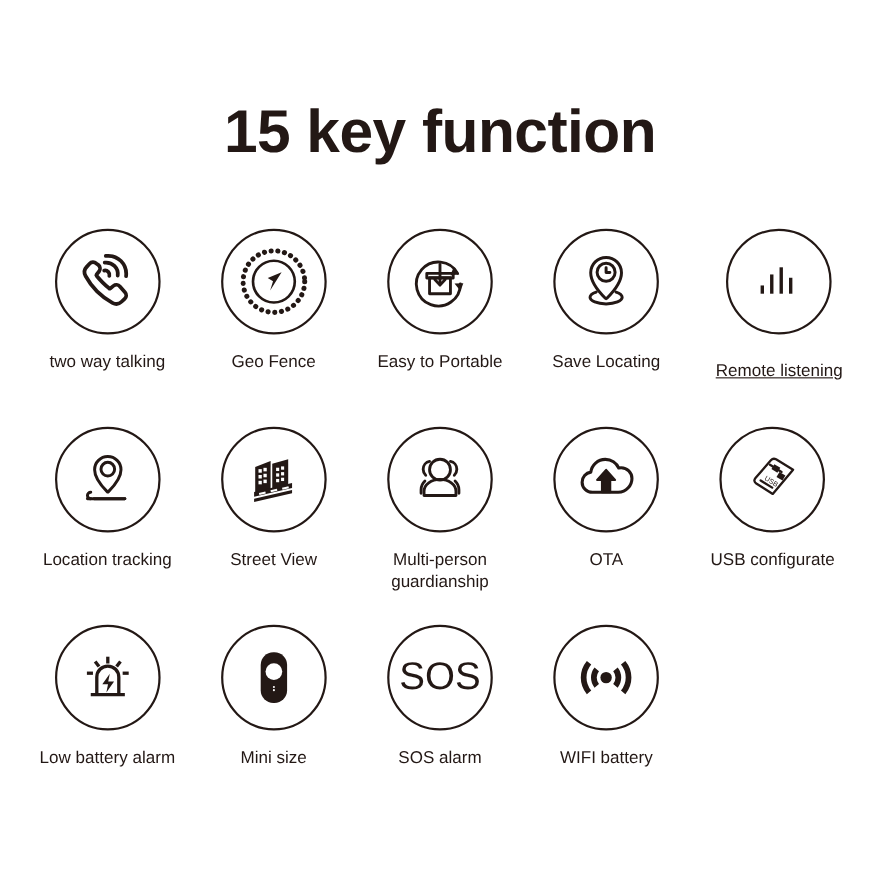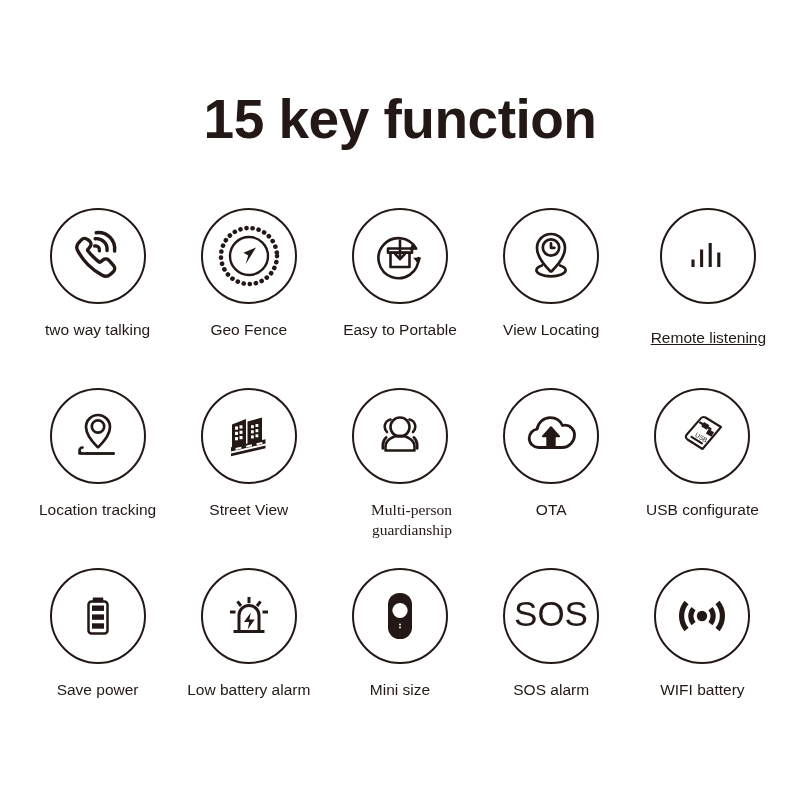--- a/index.html
+++ b/index.html
@@ -78,22 +78,21 @@
     margin-top: 16px;
     font-size: 15.5px;
     line-height: 1.32;
     color: #231815;
     text-align: center;
     white-space: nowrap;
   }
   .label.wrap {
     white-space: normal;
     max-width: 104px;
-    text-align: right;
-    font-family: Liberation Serif, serif;
+    text-align: center;
   }
 
   
   .cell.nudge-down .label { margin-top: 24px; }
   .cell.shift-right { transform: translateX(6px); text-decoration: underline; }
 </style>
 </head>
 <body>
 
 <div class="page">
@@ -142,21 +141,21 @@
 
     <div class="cell">
       <div class="circle">
         <svg width="64" height="64" viewBox="0 0 64 64" fill="none" stroke="#231815" stroke-width="2.7" stroke-linecap="round" stroke-linejoin="round">
           <path d="M32 10c-7.7 0-14 6.2-14 14 0 9.8 11.4 21.3 13.3 23.2.4.4 1 .4 1.4 0C34.6 45.3 46 33.8 46 24c0-7.8-6.3-14-14-14z"></path>
           <circle cx="32" cy="23.5" r="8.2"></circle>
           <path d="M32 19.3v4.5h3.4"></path>
           <path d="M23 41.5c-3.4 1.1-5.6 2.8-5.6 4.8 0 3.3 6.5 6 14.6 6s14.6-2.7 14.6-6c0-2-2.2-3.7-5.6-4.8"></path>
         </svg>
       </div>
-      <div class="label">View Locating</div>
+      <div class="label">Save Locating</div>
     </div>
 
     <div class="cell nudge-down shift-right">
       <div class="circle">
         <svg width="60" height="60" viewBox="0 0 60 60" fill="none" stroke="#231815" stroke-width="3.1" stroke-linecap="butt">
           <path d="M15 33.5V41"></path>
           <path d="M23.6 23.5V41"></path>
           <path d="M32.2 17V41"></path>
           <path d="M40.8 26.5V41"></path>
         </svg>
@@ -239,32 +238,20 @@
           <path d="M22.5 33.8 L33 40.3"></path>
           <path d="M31 19.5 L41.5 26"></path>
           <rect x="33.2" y="20.2" width="6.3" height="5.2" transform="rotate(31 36.3 22.8)" fill="#231815" stroke="none"></rect>
           <rect x="37.8" y="27.4" width="6.3" height="5.2" transform="rotate(31 41 30)" fill="#231815" stroke="none"></rect>
           <text x="25.5" y="33" font-family="'Liberation Sans', sans-serif" font-size="6.4" fill="#231815" stroke="none" transform="rotate(31 25.5 33)">USB</text>
         </svg>
       </div>
       <div class="label">USB configurate</div>
     </div>
 
-    <div class="cell">
-      <div class="circle">
-        <svg width="62" height="62" viewBox="0 0 62 62" fill="none" stroke="#231815" stroke-width="2.5" stroke-linejoin="round">
-          <rect x="21.5" y="16.5" width="19" height="32" rx="3"></rect>
-          <path d="M26.5 13.2h9v3.3h-9z" fill="#231815" stroke="#231815" stroke-width="1.6"></path>
-          <rect x="25" y="20.5" width="12" height="5.4" fill="#231815" stroke="none"></rect>
-          <rect x="25" y="29.4" width="12" height="5.4" fill="#231815" stroke="none"></rect>
-          <rect x="25" y="38.3" width="12" height="5.4" fill="#231815" stroke="none"></rect>
-        </svg>
-      </div>
-      <div class="label">Save power</div>
-    </div>
 
     <div class="cell">
       <div class="circle">
         <svg width="64" height="64" viewBox="0 0 64 64" fill="none" stroke="#231815" stroke-width="3" stroke-linecap="butt" stroke-linejoin="round">
           <path d="M22 46.5V31.5a10 10 0 0 1 20 0v15"></path>
           <path d="M16.5 47.5h31"></path>
           <path d="M32 13v6.2"></path>
           <path d="M20.5 17.3 L24 22"></path>
           <path d="M43.5 17.3 L40 22"></path>
           <path d="M13 28h5.5"></path>

